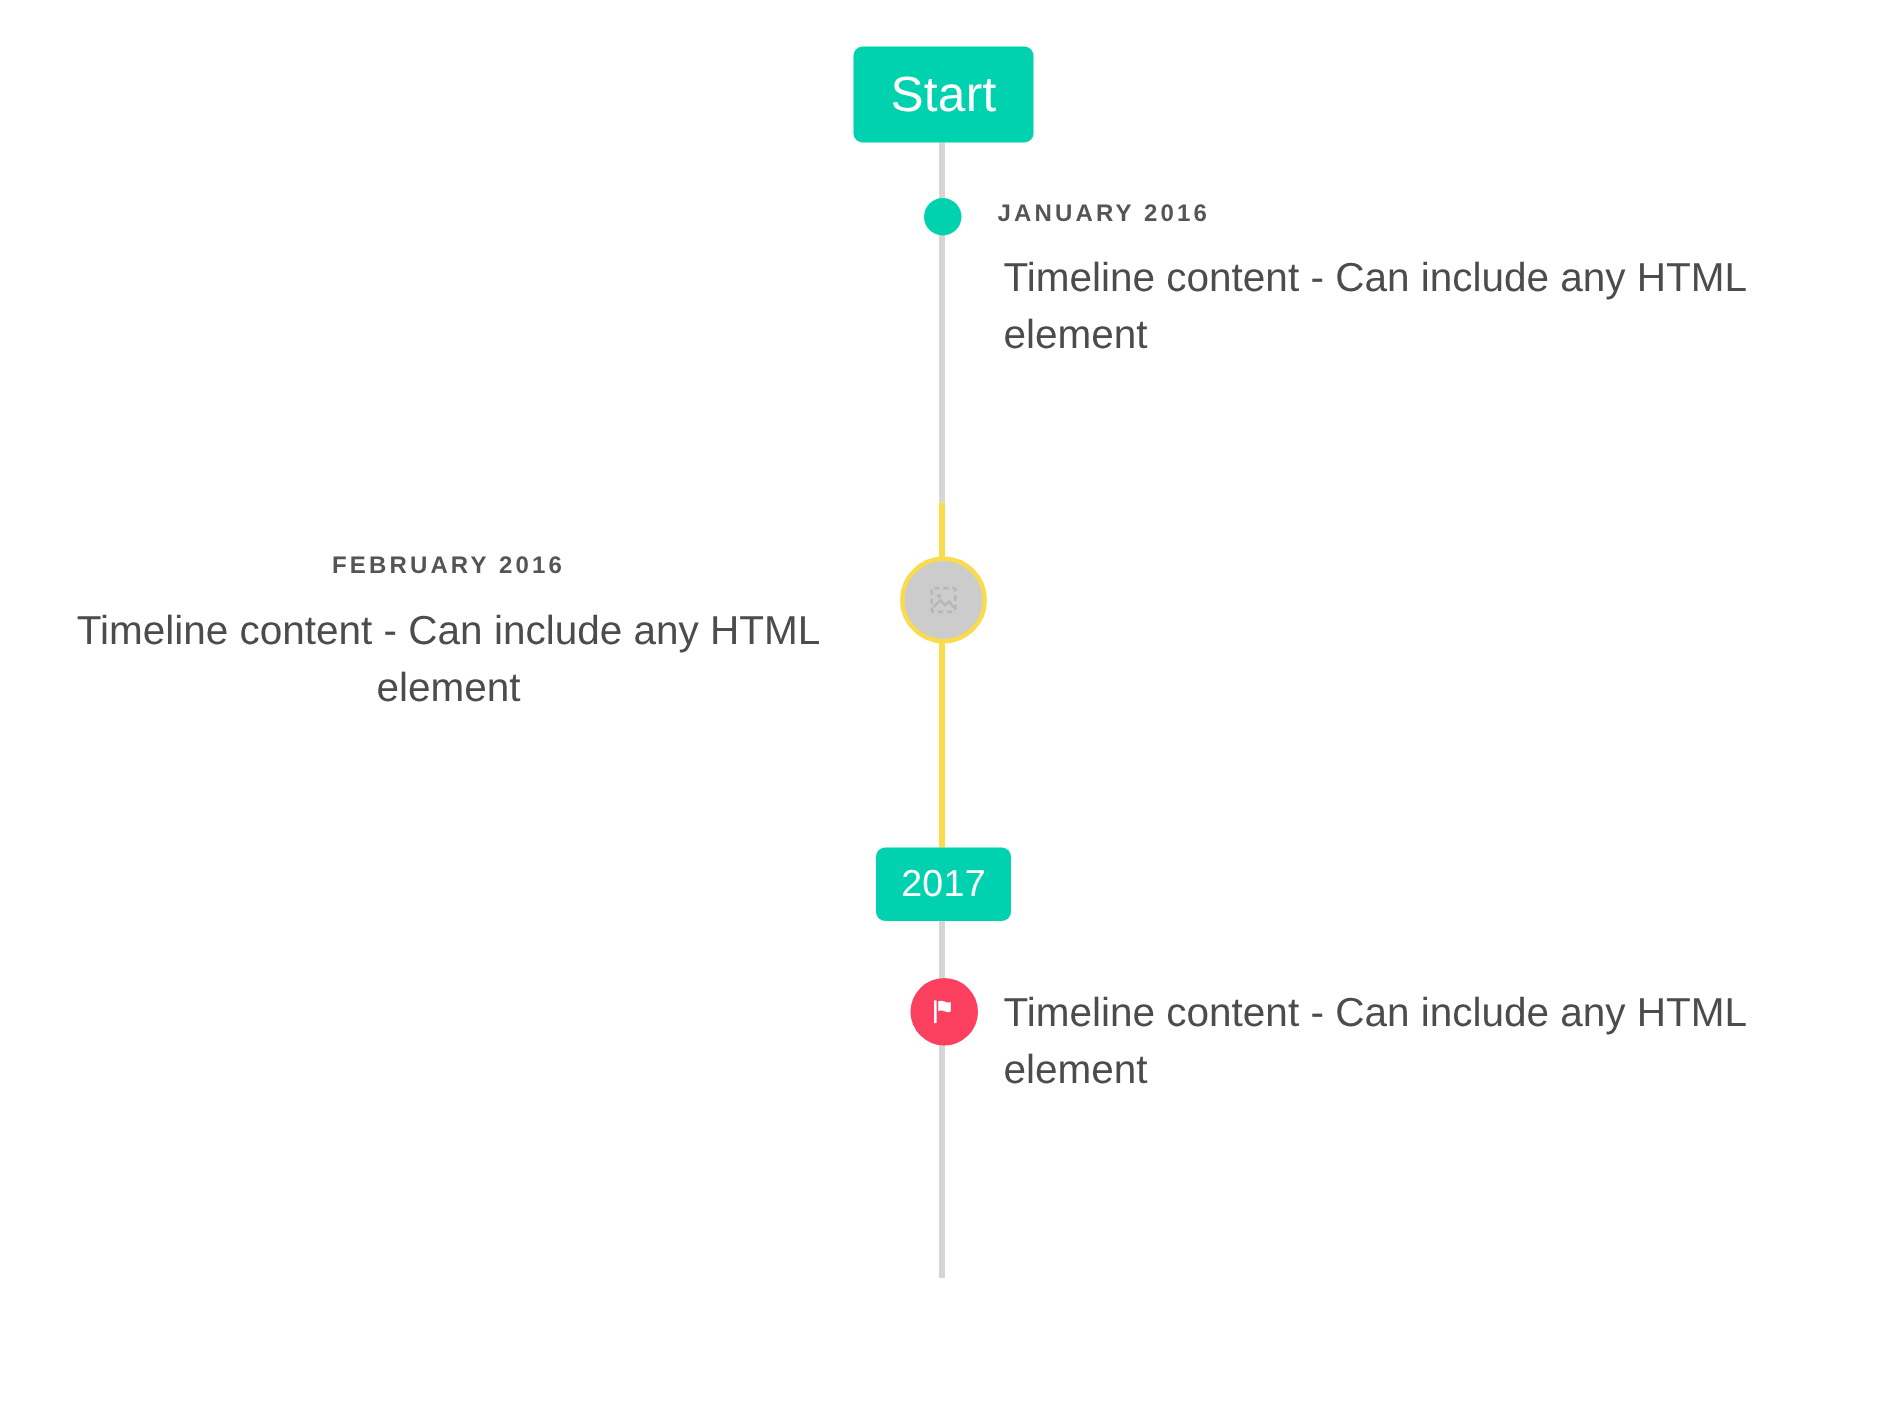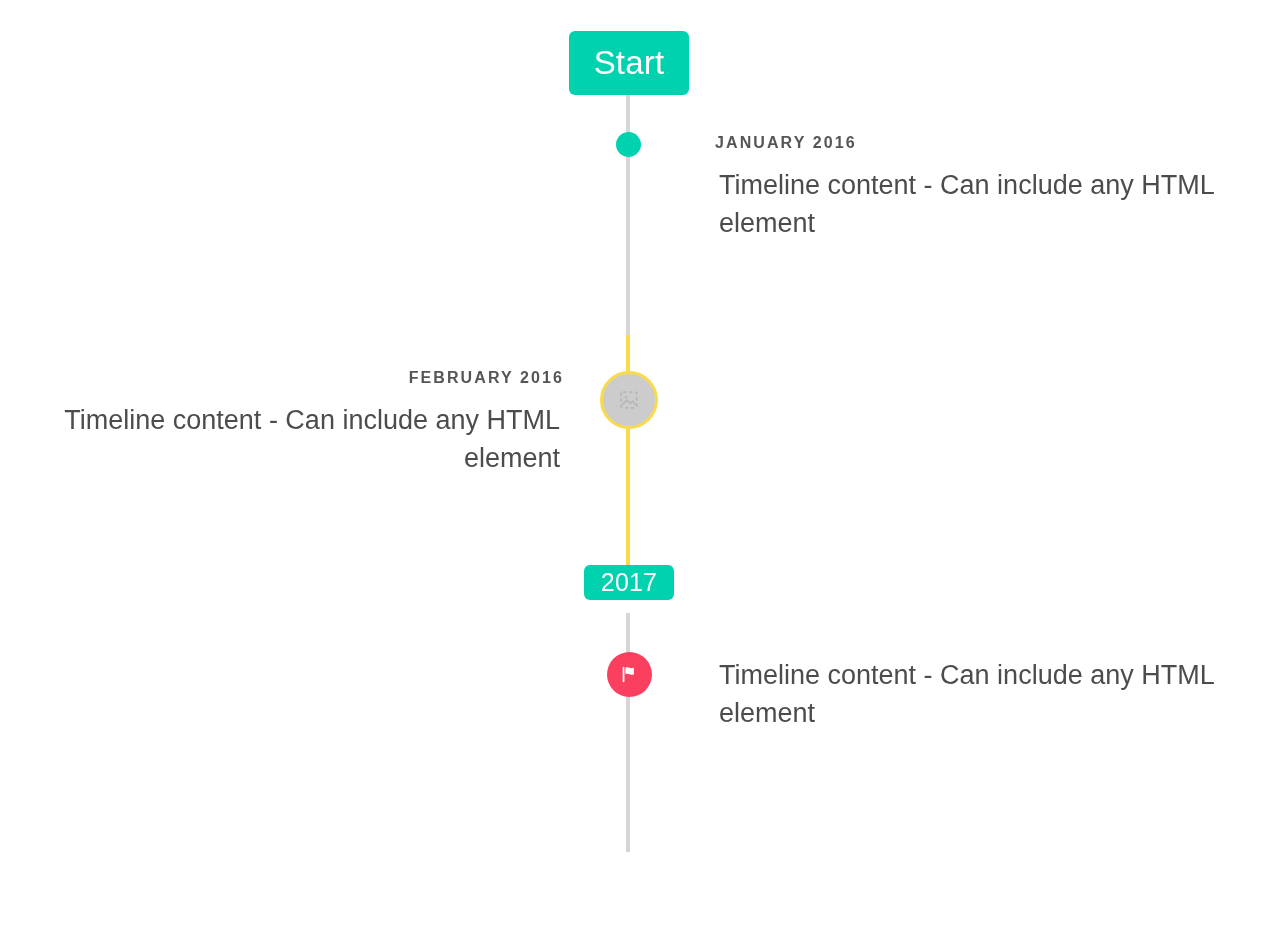--- a/index.html
+++ b/index.html
@@ -48,21 +48,21 @@
     box-sizing: border-box;
     z-index: 5;
   }
   #badge-start {
     left: 569px; top: 31px;
     width: 120px; height: 64px;
     font-size: 33px;
   }
   #badge-year {
     left: 584px; top: 565px;
-    width: 90px; height: 35px;
+    width: 90px; height: 49px;
     font-size: 25px;
   }
   #badge-end {
     left: 576px; top: 848px;
     width: 106px; height: 64px;
     font-size: 33px;
   }
 
   
   .marker {
@@ -114,32 +114,32 @@
   }
   .entry-body {
     font-size: 27px;
     font-weight: 300;
     color: #4c4c4c;
     line-height: 1.42;
     margin: 4px;
   }
 
   .entry-right {
-    left: 715px;
+    left: 665px;
     width: 530px;
     text-align: left;
   }
   .entry-left {
     right: 704px;
     width: 530px;
     text-align: right;
   }
 
   #entry-jan { top: 134px; }
-  #entry-feb { top: 369px; }
+  #entry-feb { top: 369px; text-align: center; }
   #entry-mar { top: 652px; }
 </style>
 </head>
 <body>
 
 <div id="timeline-root">
 
   <div id="spine-top" class="spine spine-grey"></div>
   <div id="spine-mid" class="spine spine-yellow"></div>
   <div id="spine-bottom" class="spine spine-grey"></div>

